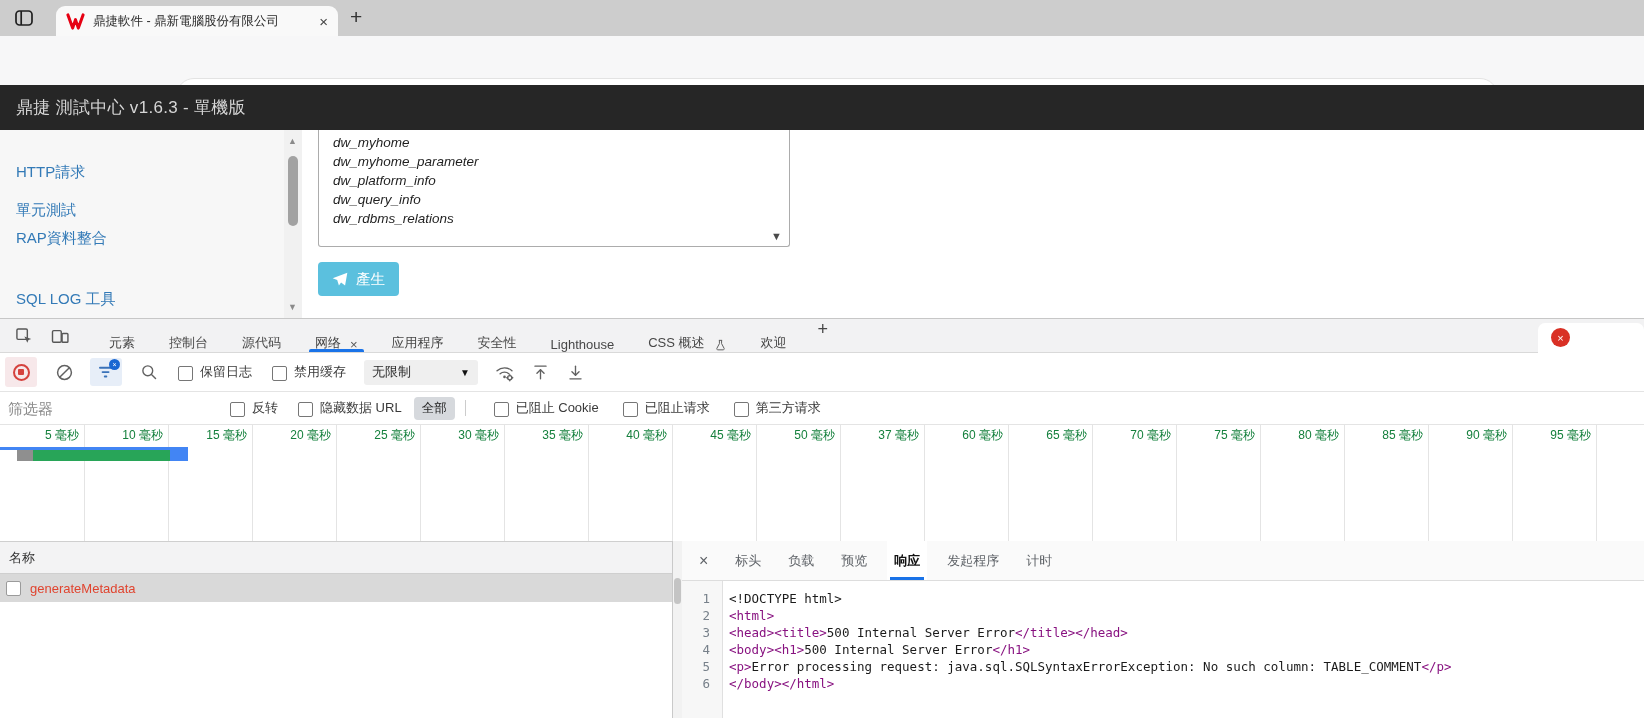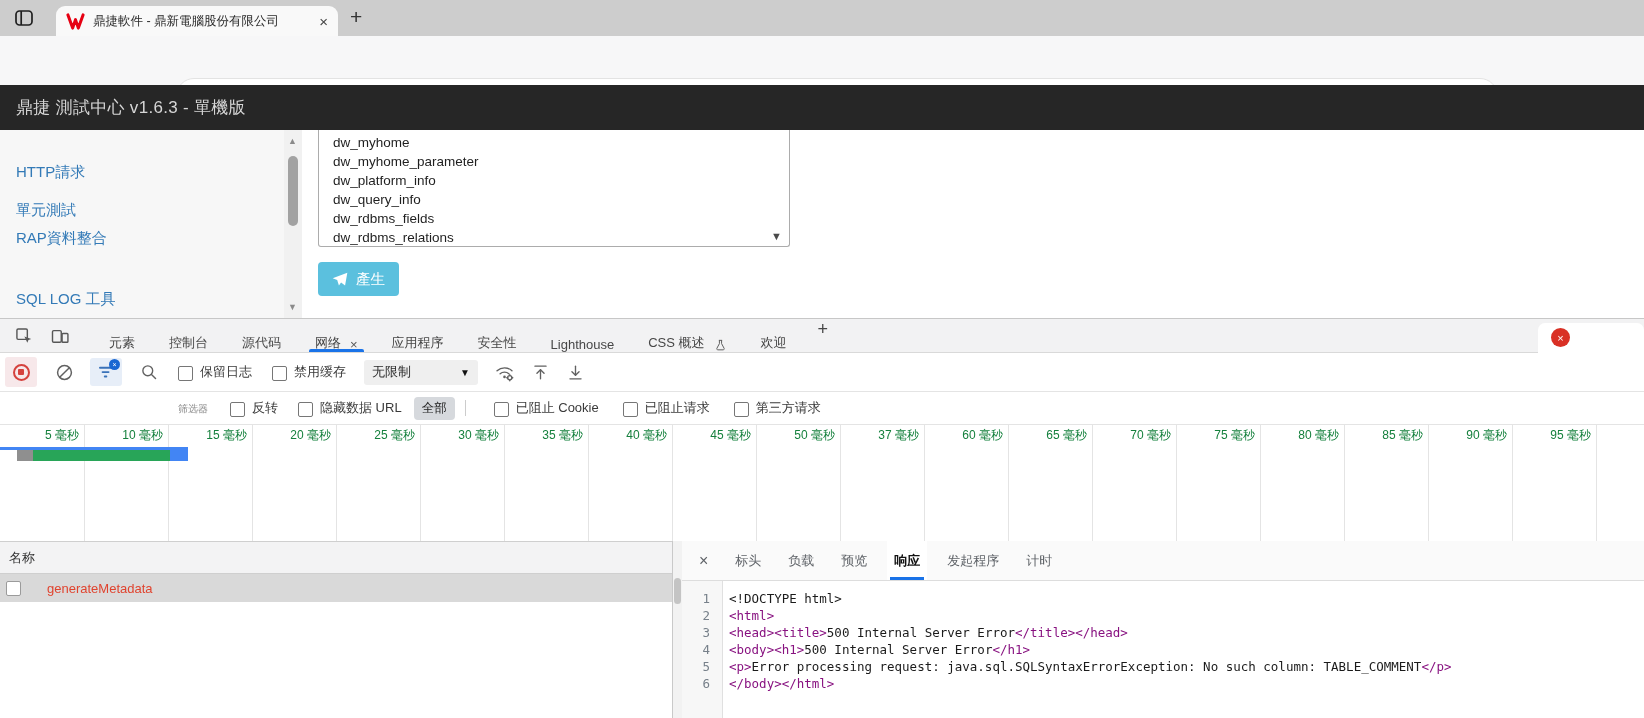--- a/index.html
+++ b/index.html
@@ -35,21 +35,21 @@
   .appheader span{color:#d6d6d6;font-size:17px;margin-left:16px;letter-spacing:.3px;}
 
   
   .page{position:absolute;left:0;top:130px;width:100%;height:188px;background:#fff;}
   .sidebar{position:absolute;left:0;top:0;width:284px;height:188px;background:#f7f7f7;}
   .side-item{position:absolute;left:16px;color:#337ab7;font-size:15px;cursor:pointer;}
   .scrolltrack{position:absolute;left:284px;top:0;width:18px;height:188px;background:#f1f1f1;}
   .sb-arrow{position:absolute;left:288px;color:#8a8a8a;font-size:9px;}
   .sb-thumb{position:absolute;left:288px;top:26px;width:10px;height:70px;background:#a2a2a2;border-radius:5px;}
   .listbox{position:absolute;left:318px;top:0;width:472px;height:117px;background:#fff;
-           border:1px solid #acacac;border-top:none;border-radius:0 0 3px 3px;box-sizing:border-box;padding-top:3px;}
+           border:1px solid #acacac;border-top:none;border-radius:0 0 3px 3px;box-sizing:border-box;padding-top:3px;font-style:italic;}
   .lb-item{height:19px;line-height:19px;padding-left:14px;font-size:13.5px;color:#1f1f1f;white-space:nowrap;}
   .lb-caret{position:absolute;left:771px;top:100px;font-size:11px;color:#4a4a4a;}
   .gen-btn{position:absolute;left:318px;top:132px;height:34px;padding:0 14px;background:#5bc0de;
            border-radius:4px;display:flex;align-items:center;gap:8px;color:#fff;font-size:14.5px;cursor:pointer;}
 
   
   .devtools{position:absolute;left:0;top:318px;width:100%;height:400px;background:#fff;border-top:1px solid #c7c7c7;box-sizing:border-box;}
   .dt-tabbar{position:absolute;left:0;top:0;width:100%;height:34px;background:#f2f2f3;
              border-bottom:1px solid #d9d9d9;display:flex;align-items:center;box-sizing:border-box;}
   .dt-ticon{margin-left:14px;color:#575757;}
@@ -76,43 +76,43 @@
   .cb{width:13px;height:13px;border:1px solid #767676;border-radius:2px;background:#fff;flex:0 0 13px;}
   .cb-lab{font-size:13px;color:#3a3a3a;margin-left:7px;white-space:nowrap;}
   .cb-group{display:flex;align-items:flex-end;}
   .throttle{margin-left:18px;width:114px;height:25px;background:#efefef;border-radius:3px;display:flex;
             align-items:center;padding:0 8px;box-sizing:border-box;}
   .throttle .t-lab{font-size:13px;color:#2a2a2a;}
   .throttle .t-car{margin-left:auto;font-size:10px;color:#111;}
 
   .dt-filterrow{position:absolute;left:0;top:73px;width:100%;height:33px;border-bottom:1px solid #e4e4e4;
                 display:flex;align-items:center;box-sizing:border-box;background:#fff;}
-  .filter-input{width:200px;border:none;outline:none;font-size:10px;color:#333;padding-left:8px;
-                font-family:"Liberation Sans",sans-serif;background:transparent;text-align:right;}
+  .filter-input{width:200px;border:none;outline:none;font-size:15px;color:#333;padding-left:8px;
+                font-family:"Liberation Sans",sans-serif;background:transparent;}
   .filter-input::placeholder{color:#8a8a8a;}
   .types{display:flex;align-items:center;gap:21px;font-size:12.5px;color:#333;margin-left:12px;}
   .type{cursor:pointer;white-space:nowrap;}
   .type.sel{background:#d6d9dd;border-radius:4px;padding:3px 8px;color:#1f1f1f;}
   .vsep{width:1px;height:16px;background:#ccc;margin-left:10px;}
 
   .dt-grid{position:absolute;left:0;top:106px;width:100%;height:116px;background:#fff;overflow:hidden;}
   .gridline{position:absolute;top:0;bottom:0;width:1px;background:#e4e4e4;}
   .tl-labels{position:absolute;left:0;top:0;display:flex;width:100%;}
   .tl-cell{flex:0 0 84px;width:84px;text-align:right;padding-right:5px;box-sizing:border-box;
            font-size:12px;color:#15803d;line-height:21px;white-space:nowrap;}
   .overview{position:absolute;left:0;top:22px;width:188px;height:14px;}
   .ov-top{height:3px;background:#4285f4;}
   .ov-body{height:11px;display:flex;}
   .ov-w{width:17px;background:#fff;} .ov-g{width:16px;background:#8f8f8f;}
   .ov-green{width:137px;background:#28a558;} .ov-b{width:18px;background:#4285f4;}
 
   .nw-table{position:absolute;left:0;top:222px;width:672px;bottom:0;}
   .nw-head{height:33px;background:#f3f3f4;border-top:1px solid #cfcfcf;border-bottom:1px solid #cfcfcf;
            display:flex;align-items:center;padding-left:9px;font-size:13px;color:#333;box-sizing:border-box;}
-  .nw-row{height:28px;background:#d9d9d9;display:flex;align-items:center;padding-left:6px;gap:26px;cursor:pointer;}
+  .nw-row{height:28px;background:#d9d9d9;display:flex;align-items:center;padding-left:6px;gap:9px;cursor:pointer;}
   .row-icon{width:13px;height:13px;border:1px solid #9b9b9b;border-radius:2px;background:#fff;}
   .row-name{font-size:13px;color:#e0442f;}
 
   .detail{position:absolute;left:672px;top:222px;right:0;bottom:0;border-left:1px solid #c9c9c9;background:#fff;box-sizing:border-box;}
   .d-scroll{position:absolute;left:0;top:0;width:9px;bottom:0;background:#f2f2f2;}
   .d-thumb{position:absolute;left:1px;top:37px;width:7px;height:26px;background:#c4c4c4;border-radius:4px;}
   .d-tabs{position:absolute;left:9px;right:0;top:0;height:40px;background:#fafafa;border-bottom:1px solid #ddd;
           display:flex;align-items:center;padding-left:17px;gap:13px;box-sizing:border-box;}
   .d-close{font-size:16px;color:#5f6368;margin-right:7px;cursor:pointer;}
   .d-tab{font-size:13px;color:#5f6368;height:100%;display:flex;align-items:center;padding:0 7px;position:relative;cursor:pointer;white-space:nowrap;}
@@ -231,21 +231,20 @@
     <div class="scrolltrack"></div>
     <span class="sb-arrow" style="top:6px">▲</span>
     <span class="sb-thumb"></span>
     <span class="sb-arrow" style="top:172px">▼</span>
 
     <div class="listbox">
       <div class="lb-item">dw_myhome</div>
       <div class="lb-item">dw_myhome_parameter</div>
       <div class="lb-item">dw_platform_info</div>
       <div class="lb-item">dw_query_info</div>
-      <div class="lb-item">dw_rdbms_fields</div>
       <div class="lb-item">dw_rdbms_relations</div>
     </div>
     <span class="lb-caret">▼</span>
 
     <div class="gen-btn">
       <span>
         <svg width="16" height="15" viewBox="0 0 24 22">
             <path d="M23 1L1 9.2l6.8 2.6L10.4 20l3.2-4.4 6 4.4z" fill="#fff"></path>
           </svg>
       </span>

